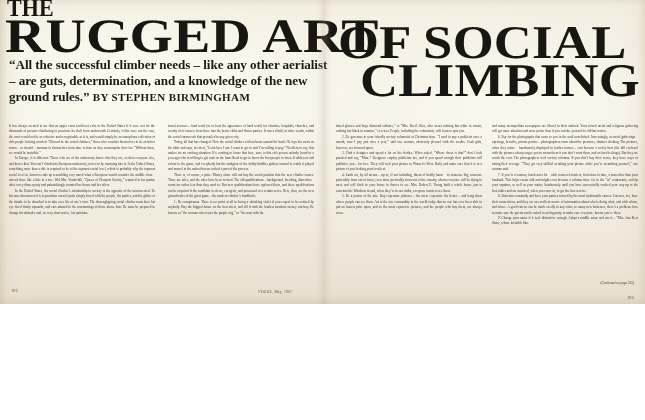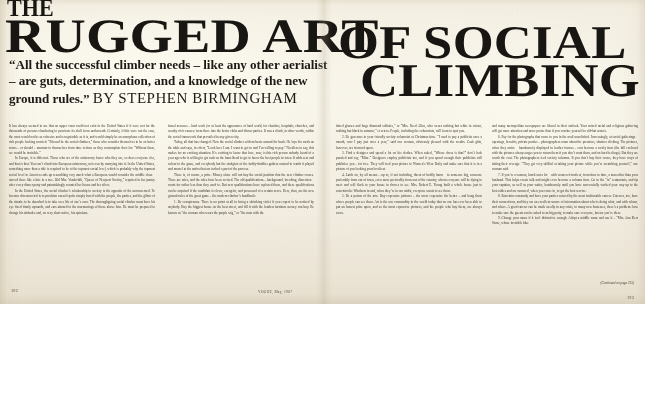--- a/index.html
+++ b/index.html
@@ -113,23 +113,23 @@
     left: 9px;
     top: 57px;
     width: 320px;
     font-size: 13.1px;
     line-height: 1.23;
     font-weight: 700;
     color: #1d1b17;
     letter-spacing: -0.004em;
   }
   #deck .byline {
-    font-size: 15px;
+    font-size: 11px;
     letter-spacing: 0.035em;
-    font-weight: 400;
+    font-weight: 700;
   }
 
   
   #body {
     position: absolute;
     top: 124px;
     left: 0;
     right: 0;
     height: 272px;
   }

